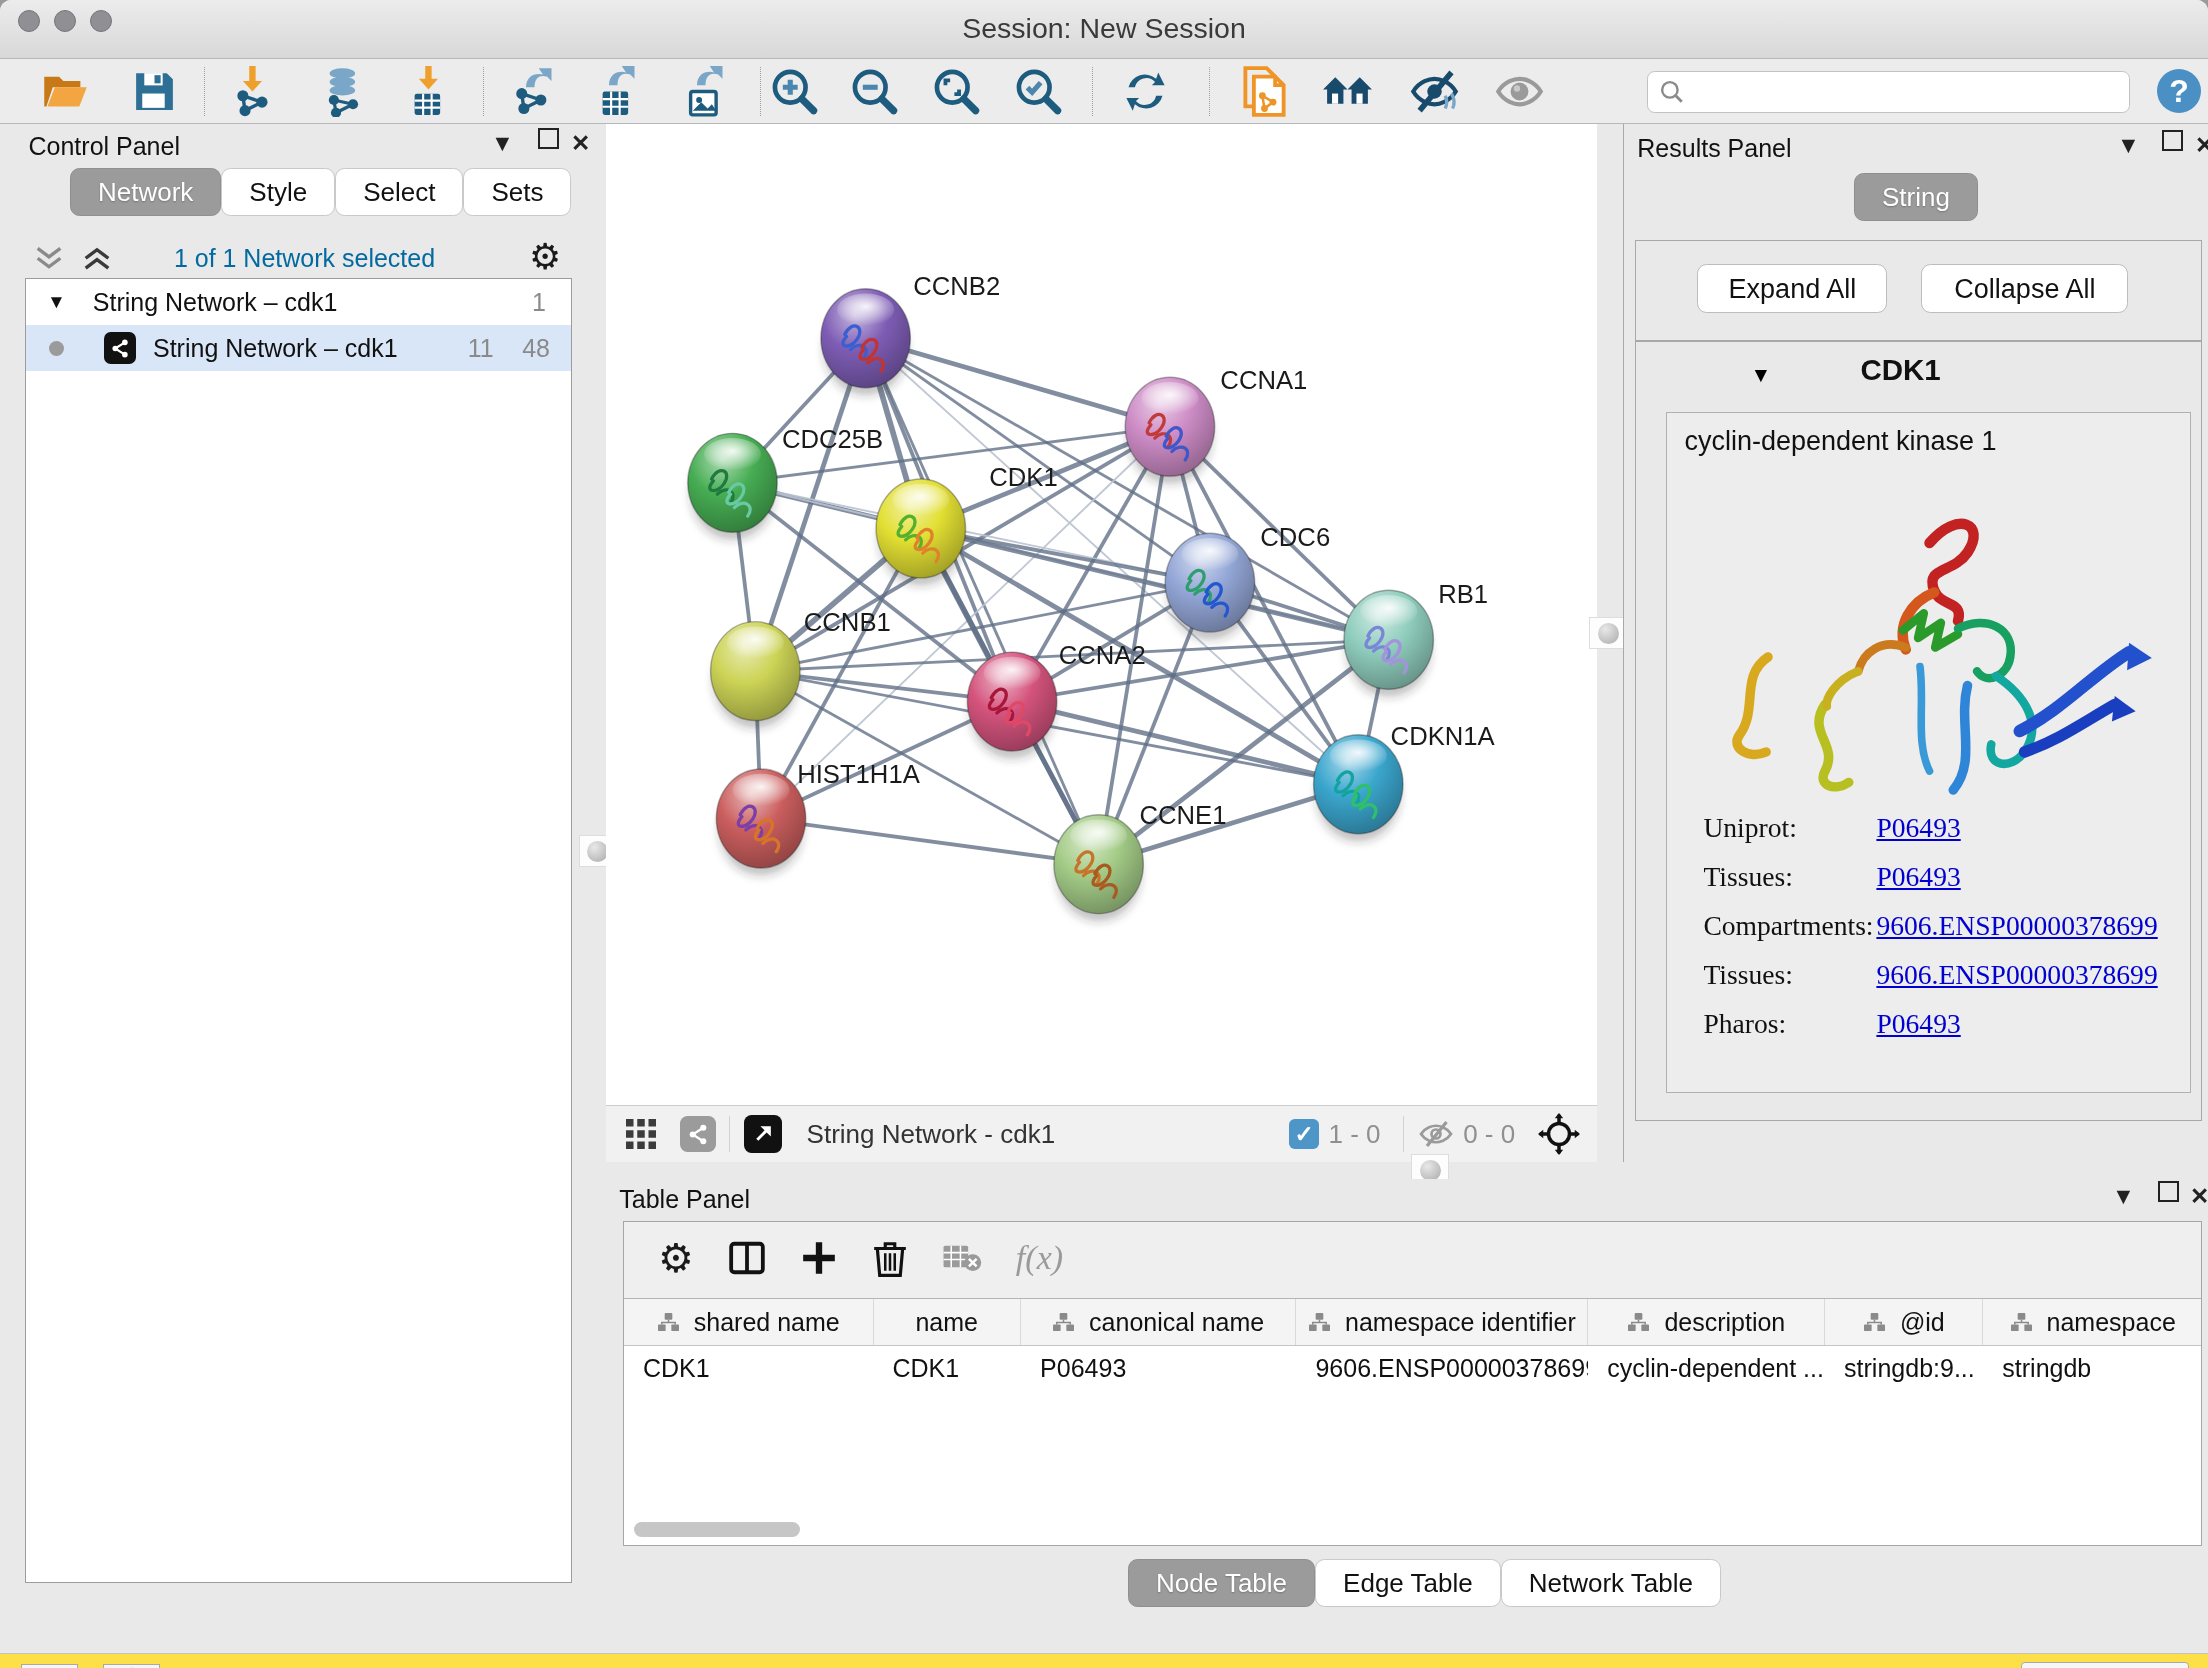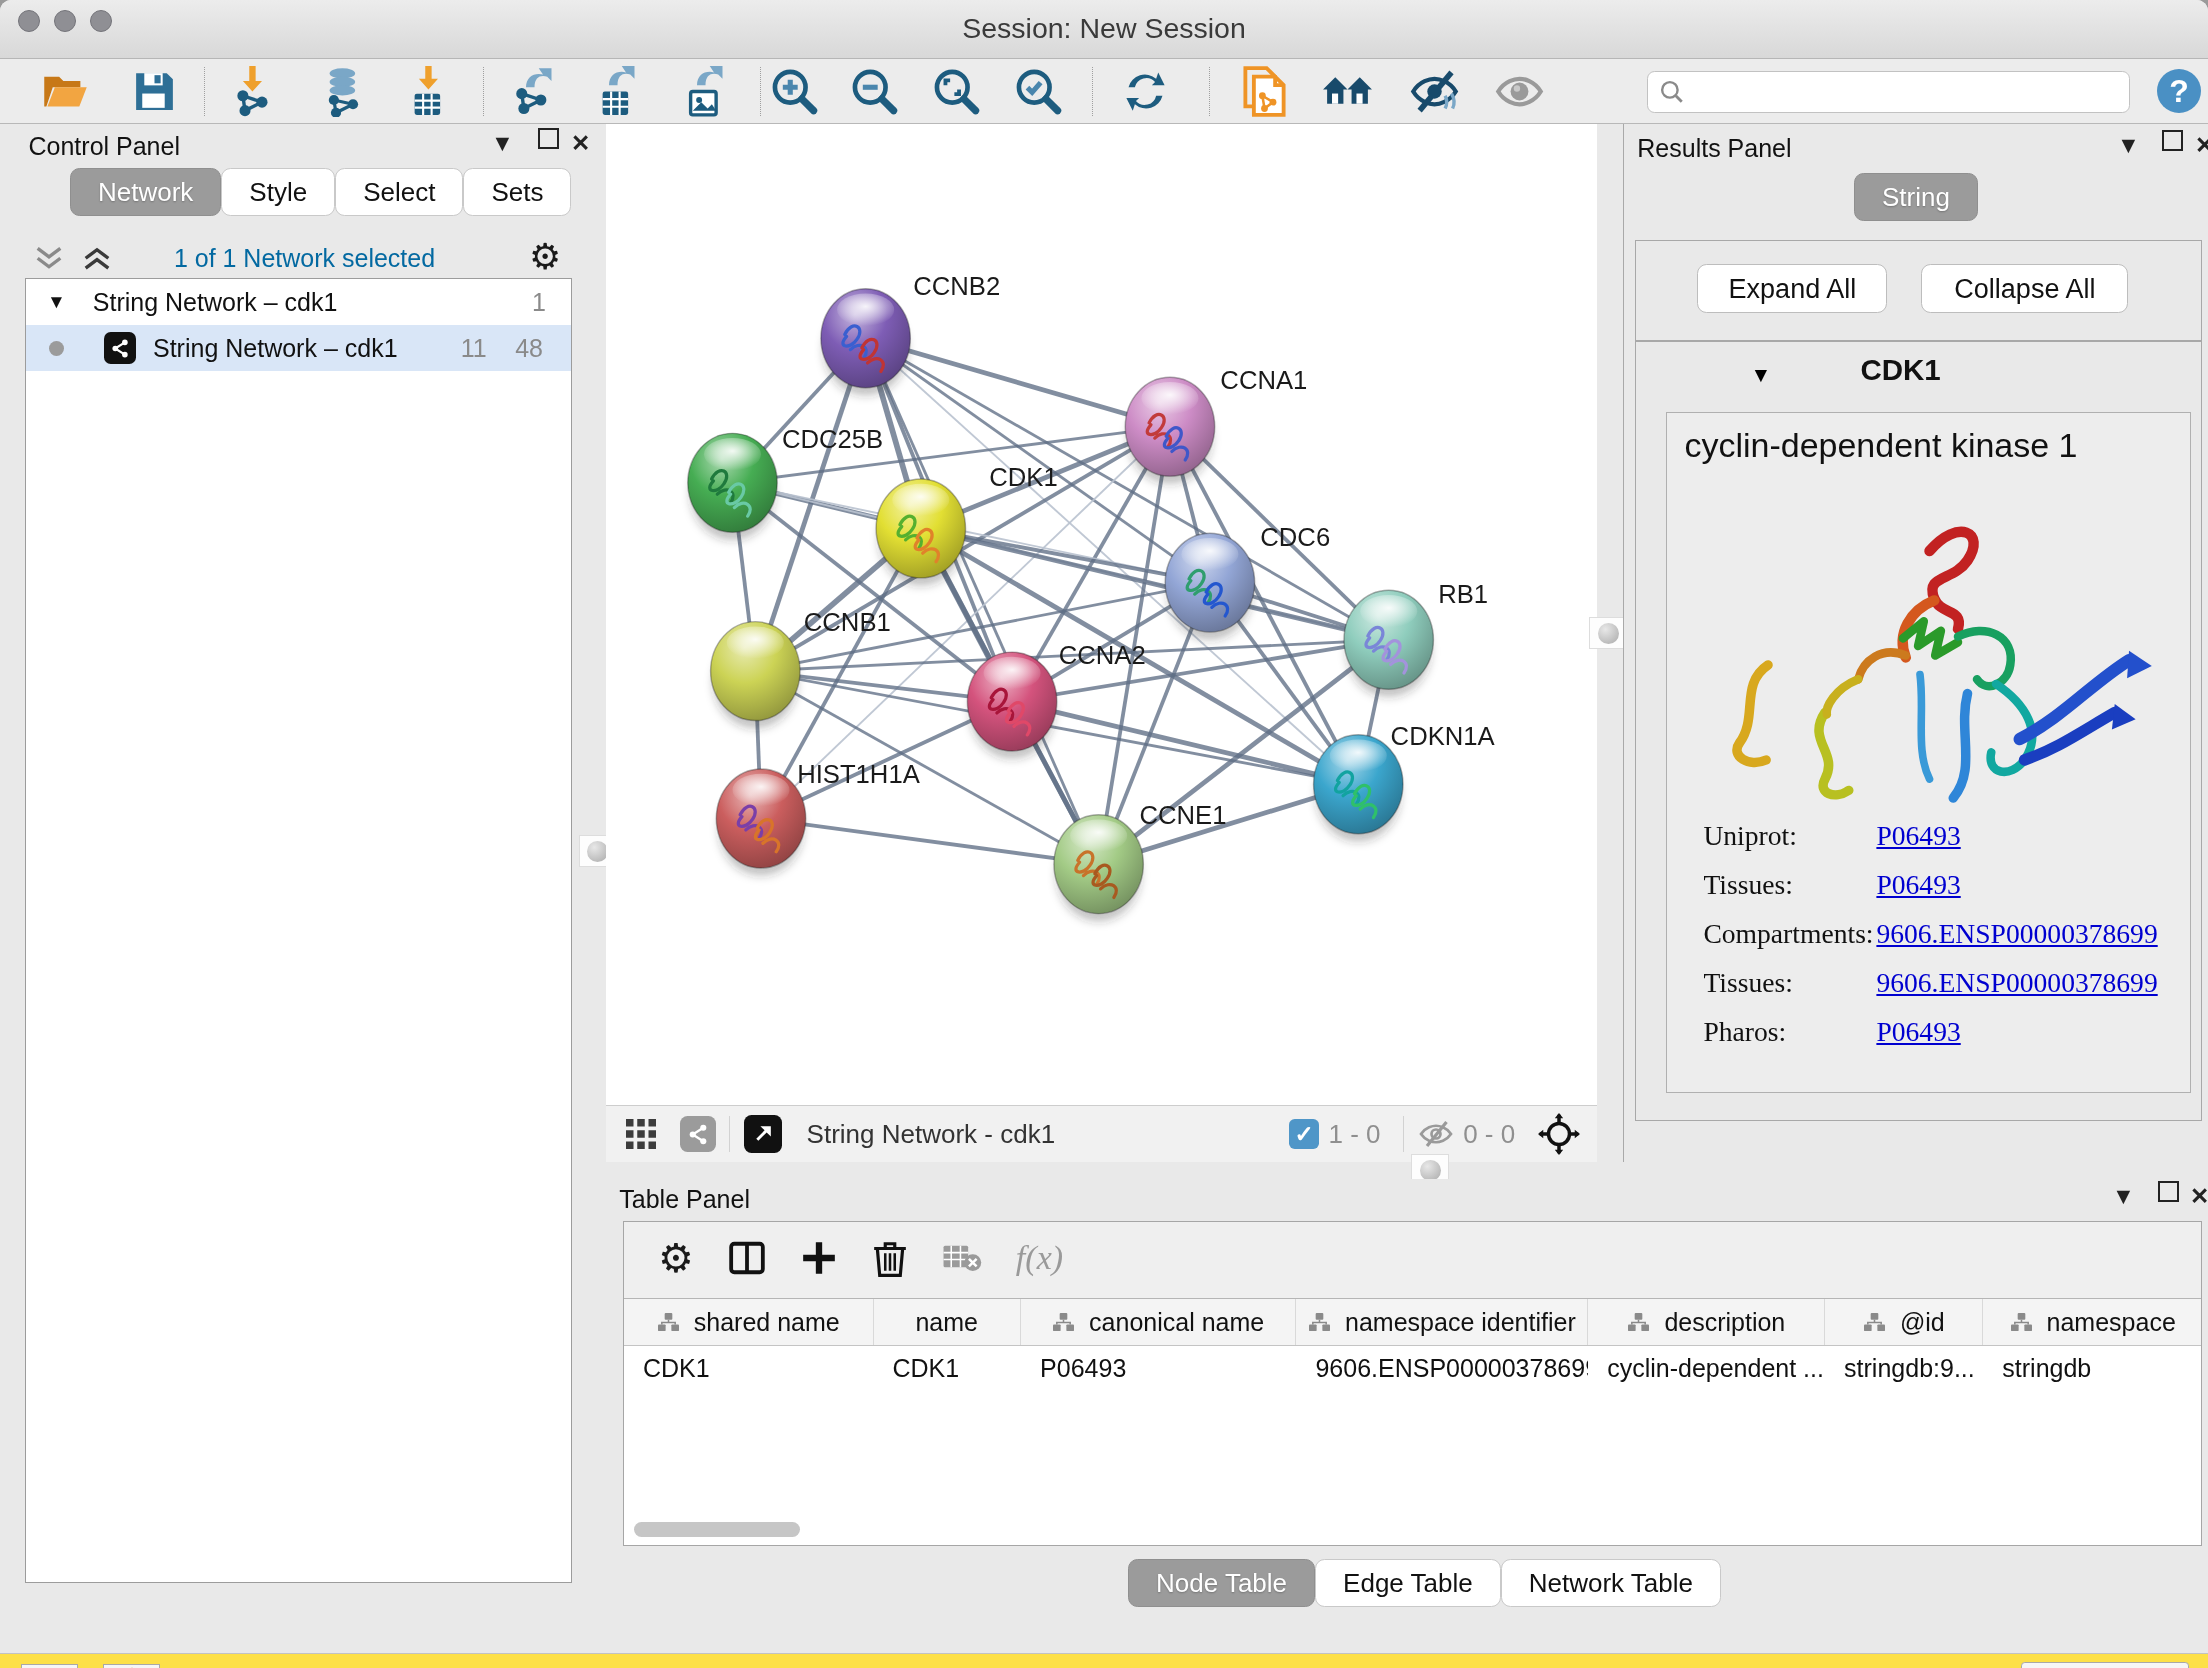--- a/index.html
+++ b/index.html
@@ -343,21 +343,21 @@
               <g fill="#fff">
                 <circle cx="17" cy="5" r="3.2"></circle>
                 <circle cx="6" cy="12" r="3.2"></circle>
                 <circle cx="17" cy="19" r="3.2"></circle>
                 <path d="M6 12 17 5M6 12l11 7" stroke="#fff" stroke-width="2.4"></path>
               </g>
             </svg>
         </span>
         <span style="margin-left:17px">String Network – cdk1</span>
         <span class="tcount" style="margin-left:auto">11</span>
-        <span class="tcount" style="margin-left:28.5px;margin-right:28px">48</span>
+        <span class="tcount" style="margin-left:28.5px;margin-right:21px">48</span>
       </div>
     </div>
   </div>
 
   <div class="vsplit" style="left:590px;top:124px;width:16px;height:1499px">
     <span class="knob" style="left:-11.4px;top:711px">
         <i></i>
       </span>
   </div>
 
@@ -634,21 +634,21 @@
 
     <div class="res-box" style="left:11.4px;top:116px;width:567px;height:101px">
       <div class="btn" style="position:absolute;left:61px;top:23px;width:190px;height:49px;line-height:48px">Expand All</div>
       <div class="btn" style="position:absolute;left:285px;top:23px;width:207px;height:49px;line-height:48px">Collapse All</div>
     </div>
 
     <div class="res-box" style="left:11.4px;top:217px;width:567px;height:780px">
       <span style="position:absolute;left:114px;top:21px;font-size:21px">▼</span>
       <span style="position:absolute;left:224px;top:11.4px;font-size:29.5px;font-weight:bold;color:#111">CDK1</span>
       <div class="cdk-inner">
-        <div style="margin:13.3px 0 0 17px;font-size:34px;color:#111">cyclin-dependent kinase 1</div>
+        <div style="margin:13.3px 0 0 17px;font-size:27px;color:#111">cyclin-dependent kinase 1</div>
 
         <svg width="495" height="323" viewBox="0 0 520 340" style="margin:28.5px 0 0 15px">
           <g fill="none" stroke-linecap="round">
             <path d="M260,60 C290,25 320,40 300,70 C285,92 255,85 265,110 C272,128 296,120 290,142" stroke="#c22222" stroke-width="11"></path>
             <path d="M265,112 C240,122 225,147 235,172" stroke="#d4581e" stroke-width="11"></path>
             <path d="M235,170 C210,160 190,175 185,195" stroke="#cc7a1e" stroke-width="9"></path>
             <path d="M90,180 C60,200 80,235 60,262 C50,276 70,288 88,280" stroke="#d8a81e" stroke-width="10"></path>
             <path d="M150,230 C130,260 165,272 150,300 C142,315 160,322 175,312" stroke="#b8c021" stroke-width="10"></path>
             <path d="M185,195 C160,205 150,225 152,232" stroke="#c8b01e" stroke-width="9"></path>
             <path d="M232,152 l22,-18 l-6,26 l24,-16 l-6,26 l24,-14" stroke="#2a9a2a" stroke-width="9" stroke-linejoin="round"></path>

